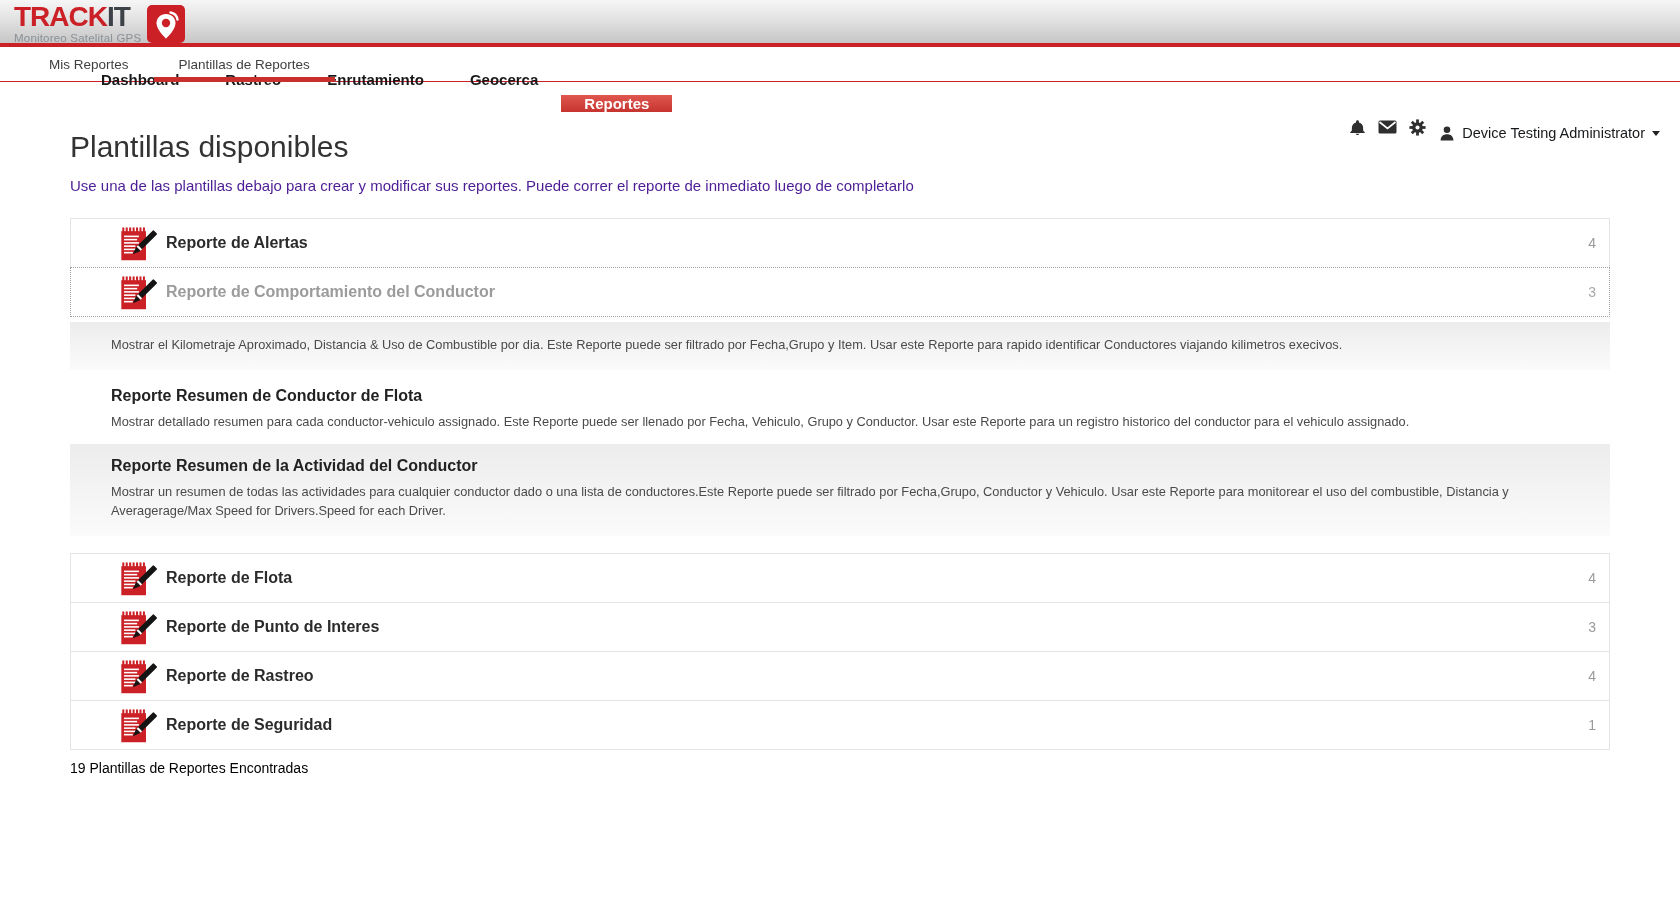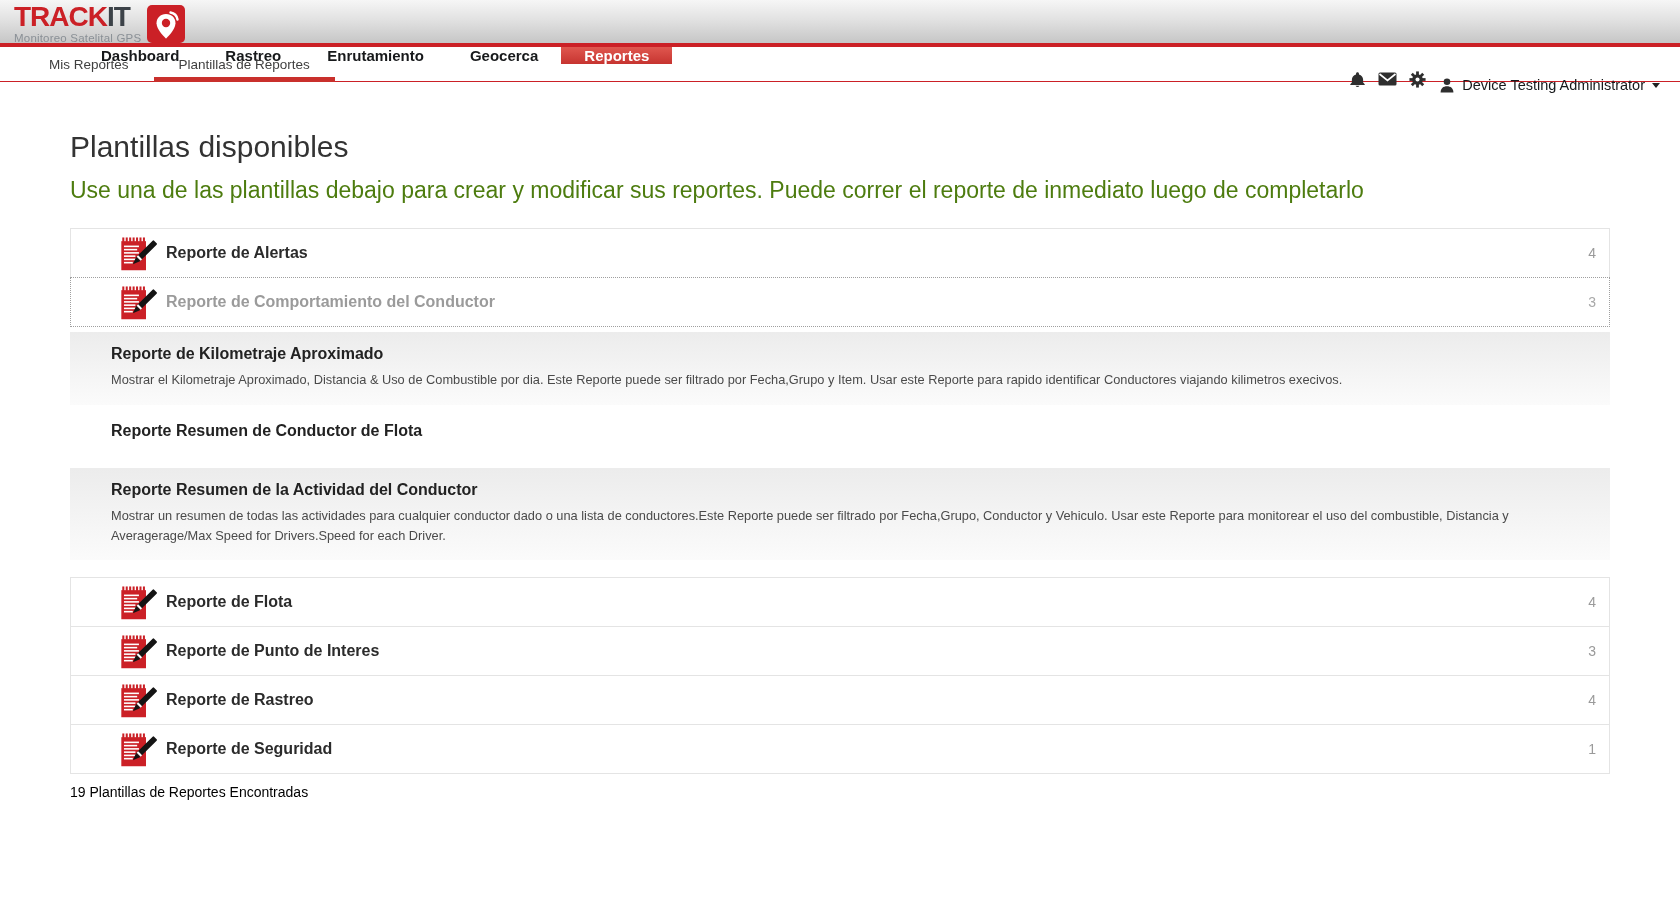--- a/index.html
+++ b/index.html
@@ -25,20 +25,21 @@
   .logo-pin { width:38px; height:38px; margin-left:6px; flex:0 0 auto; }
 
   .nav { display:flex; margin-left:78px; align-items:stretch; }
   .nav-item {
     display:flex; align-items:center; padding:0 23px;
     font-size:15px; font-weight:bold; color:#17191b; cursor:pointer; white-space:nowrap;
   }
   .nav-item.active {
     background:linear-gradient(to bottom,#e0574f 0%,#c63430 100%);
     color:#ffffff;
+    margin-top:48px;
   }
 
   .header-right { margin-left:auto; display:flex; align-items:flex-end; padding-right:20px; }
   .hicon { display:flex; align-items:center; justify-content:center; width:30px; height:30px; cursor:pointer; }
   .hicon svg { display:block; }
   .user-menu { display:flex; align-items:center; margin-left:6px; cursor:pointer; }
   .user-name { font-size:14.5px; color:#17191b; margin-left:6px; white-space:nowrap; }
   .caret-down { width:0; height:0; margin-left:7px;
     border-left:4.5px solid transparent; border-right:4.5px solid transparent; border-top:5px solid #222; }
 
@@ -51,41 +52,41 @@
     display:flex; align-items:center; padding:0 25px;
     font-size:13.5px; color:#3f3f3f; cursor:pointer; position:relative; white-space:nowrap;
   }
   .tab.active::after {
     content:""; position:absolute; left:0; right:0; bottom:-1px; height:5px; background:#c9302c;
   }
 
   
   .main { padding:0 70px; }
   .page-title { font-size:30px; font-weight:400; color:#333; margin:48px 0 13px; }
-  .page-subtitle { font-size:23px; font-weight:400; color:#4d7c0f; margin:0 0 24px; }
+  .page-subtitle { font-size:15px; font-weight:400; color:#4c1d95; margin:0 0 24px; }
 
   .template-list { width:1540px; }
   .row {
     display:flex; align-items:center; height:50px;
     background:#fff; border:1px solid #e4e4e4; cursor:pointer;padding-left:40px;
   }
   .row + .row { margin-top:-1px; }
   .row-icon { width:37px; height:41px; margin:0 9px 0 9px; flex:0 0 auto; }
   .row-icon svg { display:block; width:100%; height:100%; }
   .row-label { font-size:16px; font-weight:bold; color:#2b2b2b; }
   .row-count { margin-left:auto; padding-right:13px; font-size:14px; color:#9a9a9a; }
 
   .row.expanded { border:1px dotted #9f9f9f; position:relative; z-index:1; }
   .row.expanded .row-label { color:#9b9b9b; }
   .row.expanded .row-count { color:#a8a8a8; }
 
   .panel { padding-top:5px; margin-bottom:17px; }
   .sub-item { padding:13px 40px 15px 41px; cursor:pointer; }
   .sub-item.shaded { background:linear-gradient(to bottom,#ececec 0%,#fbfbfb 100%); }
-  .sub-item.plain { padding-top:17px; padding-bottom:21px; }
+  .sub-item.plain { padding-top:17px; padding-bottom:12px; }
   .sub-title { font-size:16px; font-weight:bold; color:#222; margin-bottom:7px; }
   .sub-desc { font-size:12.8px; color:#4a4a4a; line-height:1.55; max-width:1460px; }
 
   .list-footer {
     width:1540px; text-align:left; font-size:14px; color:#000000; padding:10px 2px 0 0;
   }
 </style>
 </head>
 <body>
 
@@ -230,25 +231,25 @@
             <polygon points="22.8,30 29.2,30 26,38"></polygon>
           </g>
         </svg>
       </span>
       <span class="row-label">Reporte de Comportamiento del Conductor</span>
       <span class="row-count">3</span>
     </div>
 
     <div class="panel">
       <div class="sub-item shaded">
-        <div class="sub-title">Reporte de Kilometraje Aproximado</div>
         <div class="sub-desc">Mostrar el Kilometraje Aproximado, Distancia &amp; Uso de Combustible por dia. Este Reporte puede ser filtrado por Fecha,Grupo y Item. Usar este Reporte para rapido identificar Conductores viajando kilimetros execivos.</div>
       </div>
       <div class="sub-item plain">
         <div class="sub-title">Reporte Resumen de Conductor de Flota</div>
+        <div class="sub-desc">Mostrar detallado resumen para cada conductor-vehiculo assignado. Este Reporte puede ser llenado por Fecha, Vehiculo, Grupo y Conductor. Usar este Reporte para un registro historico del conductor para el vehiculo assignado.</div>
       </div>
       <div class="sub-item shaded">
         <div class="sub-title">Reporte Resumen de la Actividad del Conductor</div>
         <div class="sub-desc">Mostrar un resumen de todas las actividades para cualquier conductor dado o una lista de conductores.Este Reporte puede ser filtrado por Fecha,Grupo, Conductor y Vehiculo. Usar este Reporte para monitorear el uso del combustible, Distancia y Averagerage/Max Speed for Drivers.Speed for each Driver.</div>
       </div>
     </div>
 
     <div class="row">
       <span class="row-icon">
         <svg viewBox="0 0 42 42">

